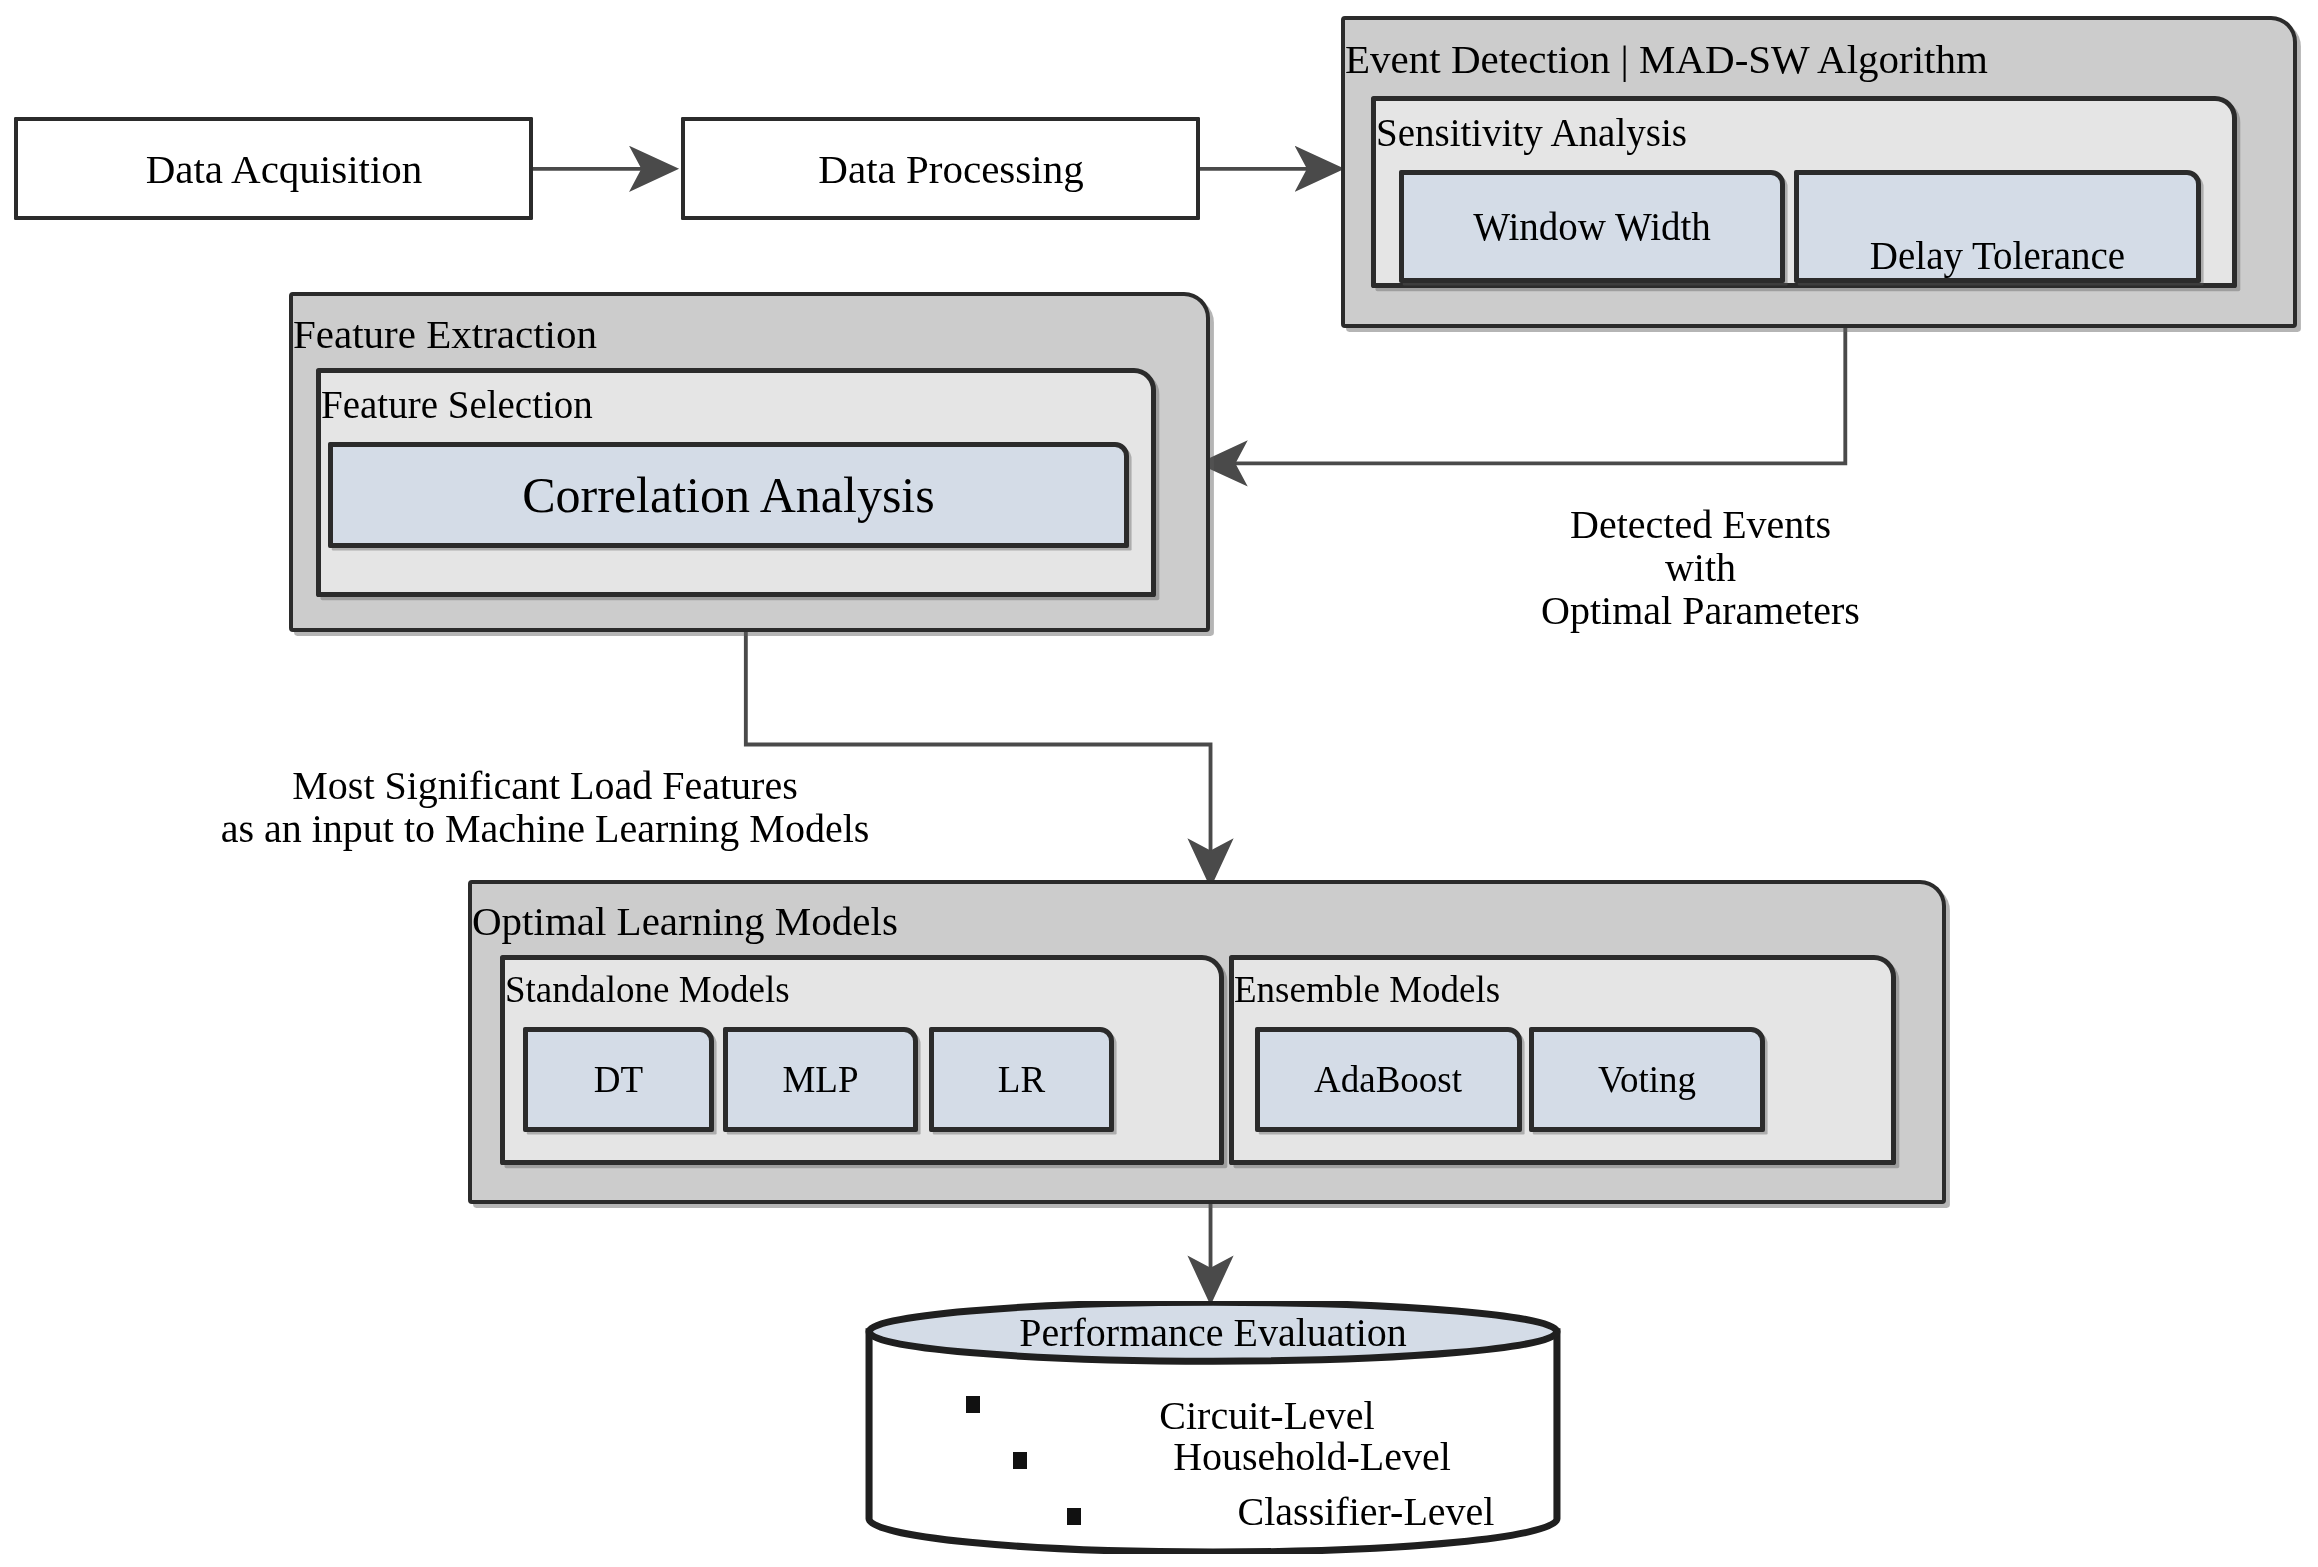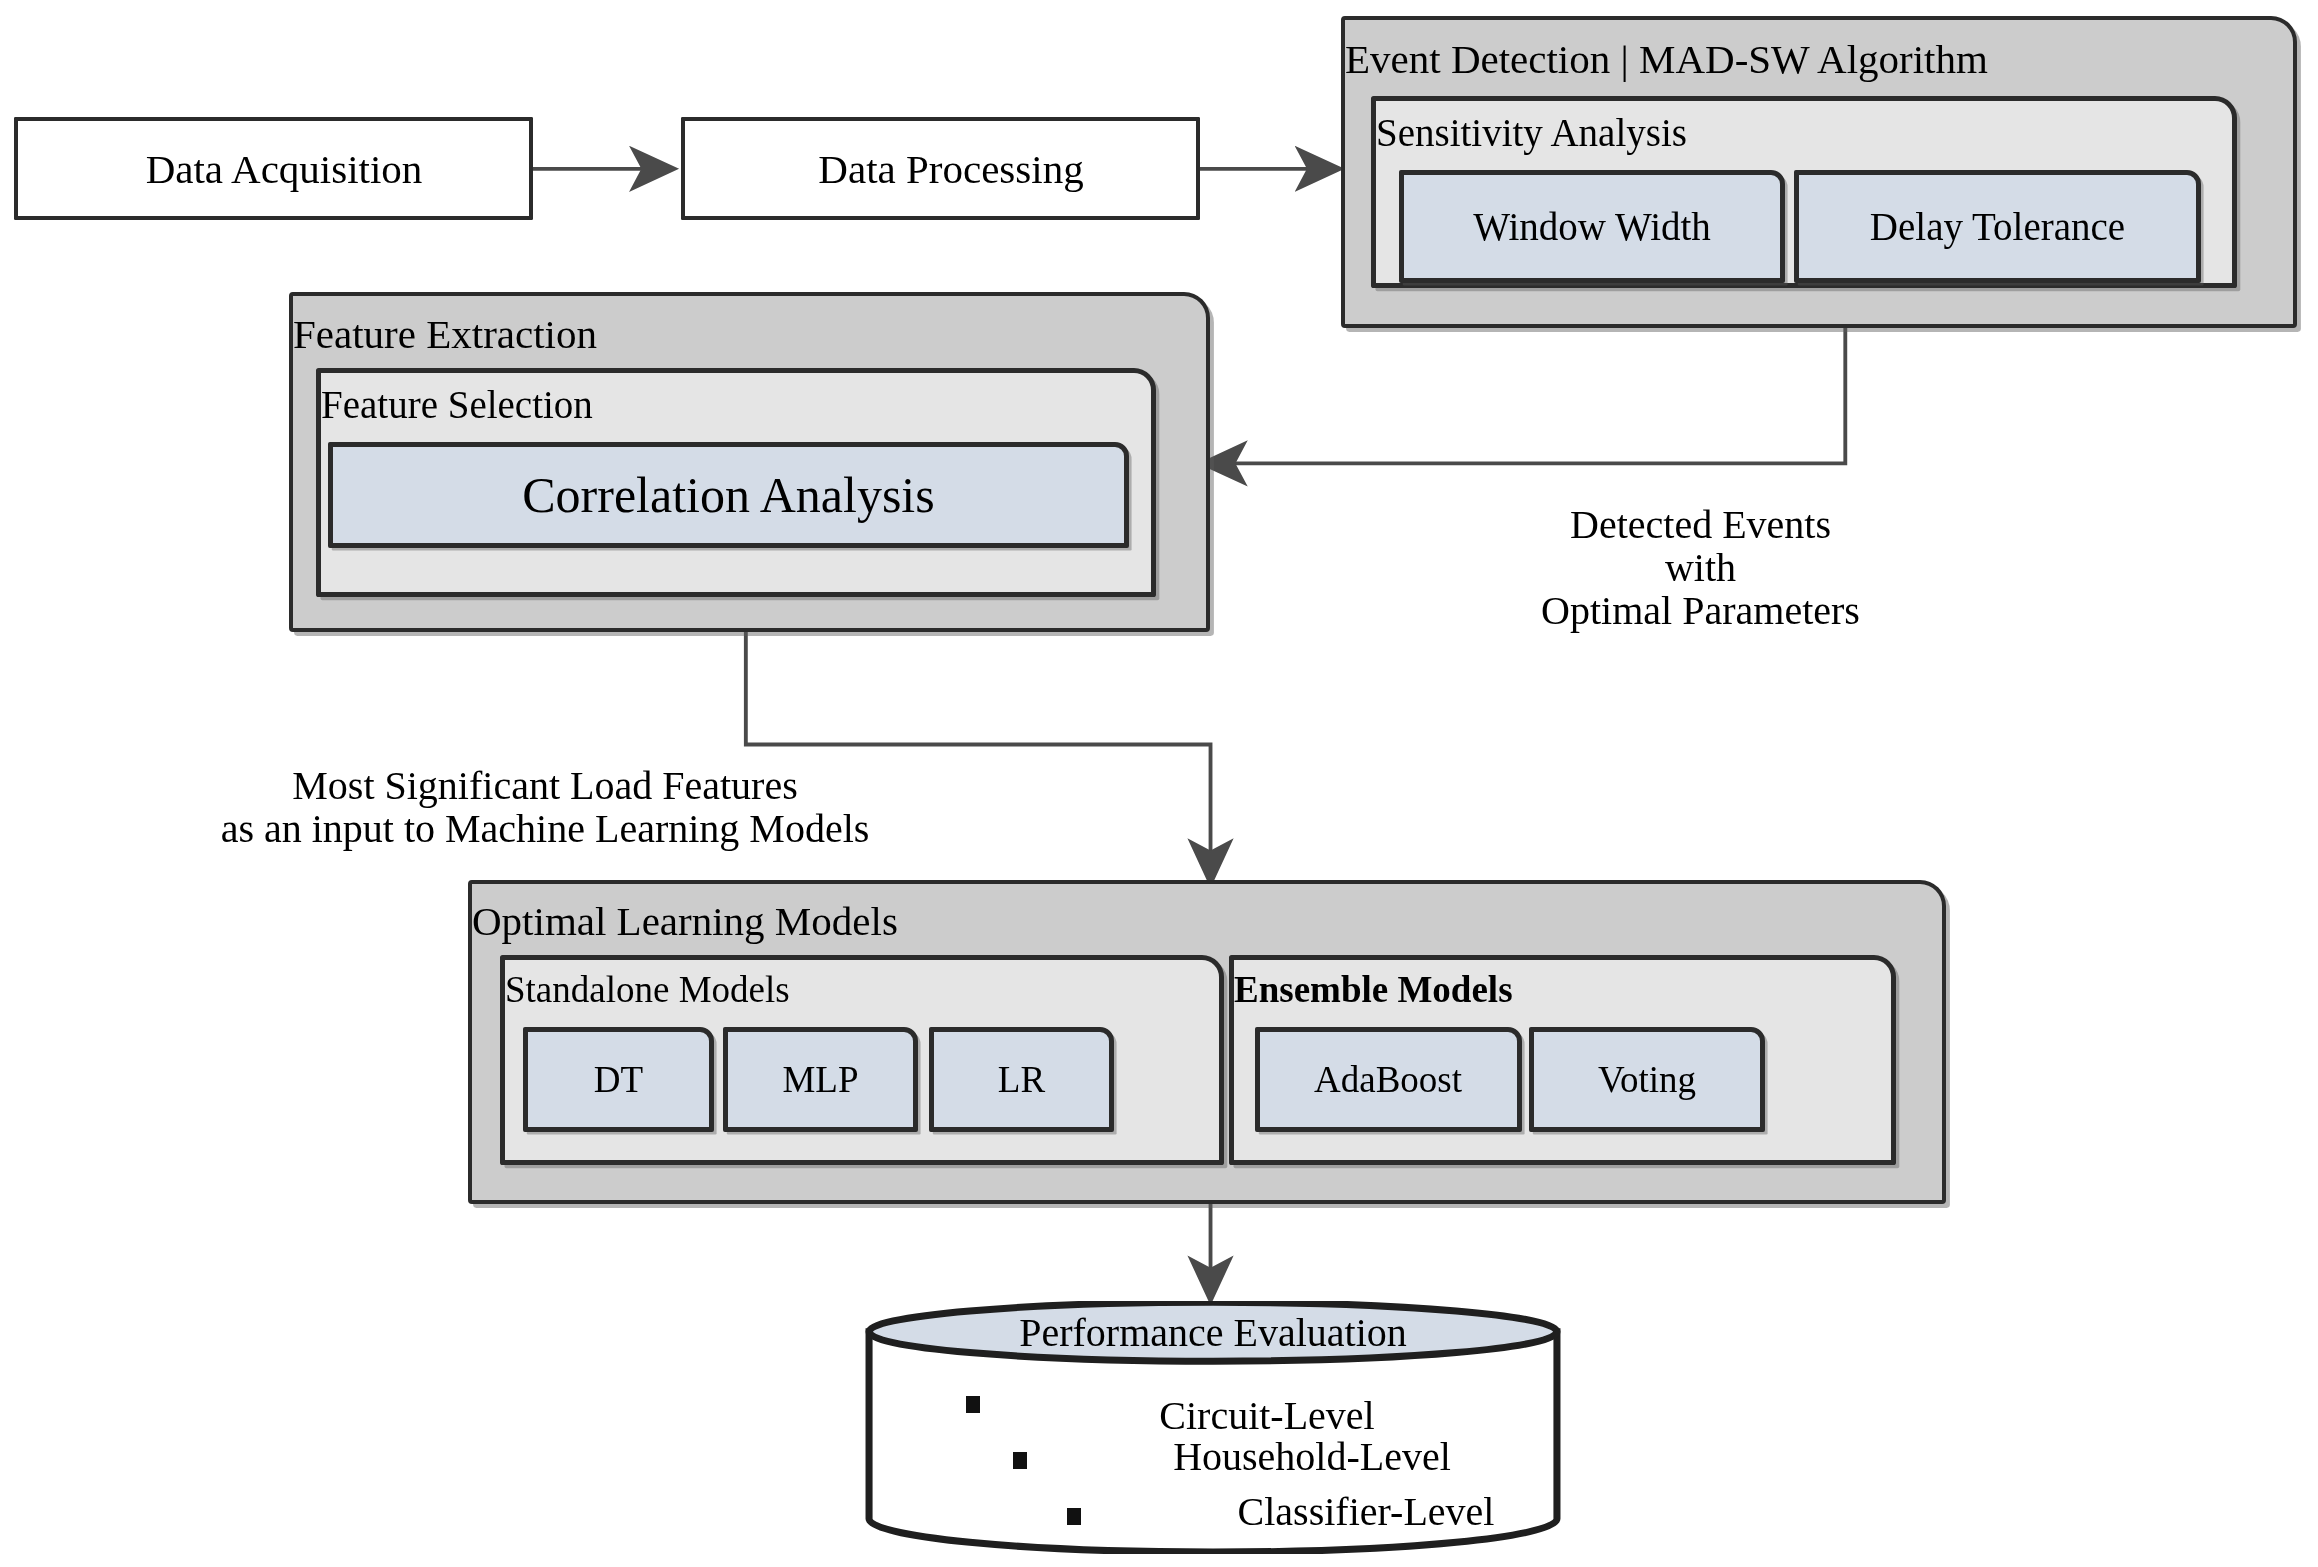--- a/index.html
+++ b/index.html
@@ -120,21 +120,21 @@
     <div class="inner-white" style="position:absolute;left:26px;top:76px;right:56px;bottom:36px;">
 
       <div class="shell-title" style="top:9px;font-size:39px;">Sensitivity Analysis</div>
 
       <div class="leaf" style="position:absolute;left:23px;top:69px;width:376px;height:103px;
                   display:flex;align-items:center;justify-content:center;font-size:39px;">
         <span>Window Width</span>
       </div>
 
       <div class="leaf" style="position:absolute;left:418px;top:69px;width:397px;height:103px;
-                  display:flex;align-items:center;justify-content:center;font-size:39px;">
+                  display:flex;align-items:flex-end;justify-content:center;font-size:39px;">
         <span>Delay Tolerance</span>
       </div>
     </div>
   </div>
 
   <div class="shell" style="position:absolute;left:289px;top:292px;width:913px;height:332px;">
 
     <div class="shell-title" style="top:14px;font-size:41px;">Feature Extraction</div>
 
     <div class="inner-white" style="position:absolute;left:23px;top:72px;right:50px;bottom:31px;">
@@ -167,21 +167,21 @@
       </div>
 
       <div class="leaf" style="position:absolute;left:424px;top:67px;width:175px;height:95px;
                   display:flex;align-items:center;justify-content:center;font-size:37px;">
         <span>LR</span>
       </div>
     </div>
 
     <div class="inner-white" style="position:absolute;left:757px;top:71px;right:46px;bottom:35px;">
 
-      <div class="shell-title" style="top:7.7px;font-size:37px;font-weight:bold;">Ensemble Models</div>
+      <div class="shell-title" style="top:7.7px;font-size:37px;">Ensemble Models</div>
 
       <div class="leaf" style="position:absolute;left:20.5px;top:67px;width:257px;height:95px;
                   display:flex;align-items:center;justify-content:center;font-size:37px;">
         <span>AdaBoost</span>
       </div>
 
       <div class="leaf" style="position:absolute;left:295px;top:67px;width:226px;height:95px;
                   display:flex;align-items:center;justify-content:center;font-size:37px;">
         <span>Voting</span>
       </div>

